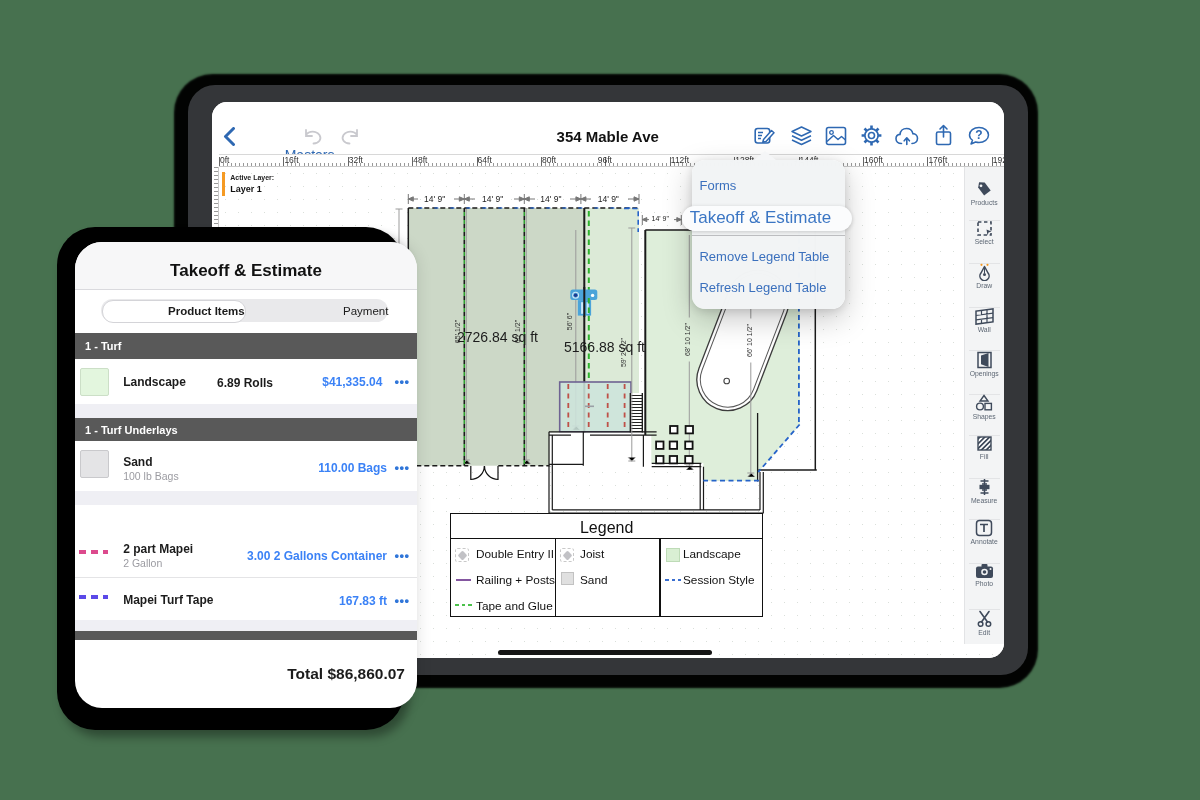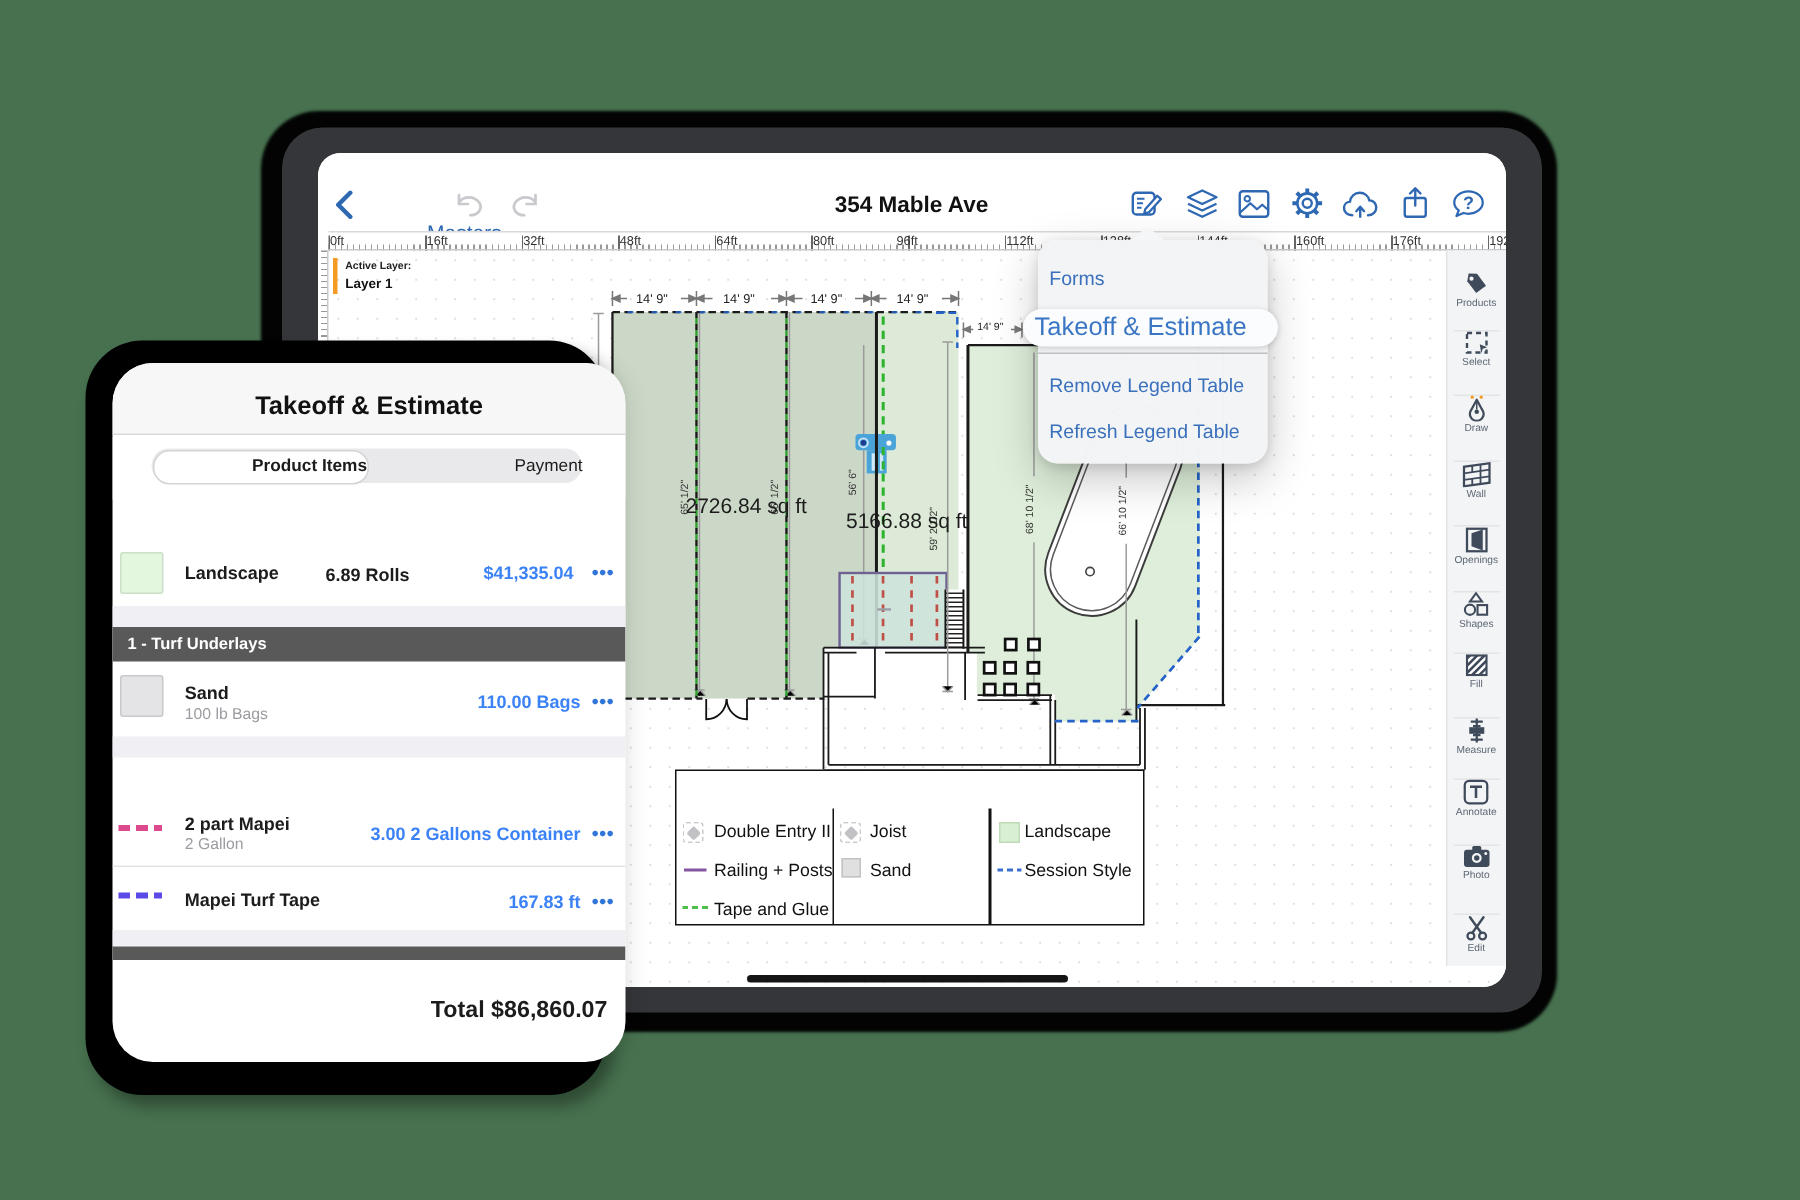--- a/index.html
+++ b/index.html
@@ -233,20 +233,21 @@
       <div class="rot" style="left:220.3px;top:160px;background:#ccd8c7">65' 1/2"</div>
       <div class="rot" style="left:280.3px;top:160px;background:#ccd8c7">65' 1/2"</div>
       <div class="rot" style="left:332.3px;top:150px;background:#ccd8c7;">56' 6"</div>
       <div class="rot" style="left:383.3px;top:181px;background:#dcead7;width:42px">59' 2 1/2"</div>
       <div class="rot" style="left:453.8px;top:168px;background:#deeeda;width:44px;margin-left:-7px">68' 10 1/2"</div>
       <div class="rot" style="left:515.8px;top:169px;background:#fff;width:44px;margin-left:-7px">66' 10 1/2"</div>
       <div class="sqft" style="left:238.3px;top:162.5px">2726.84 sq ft</div>
       <div class="sqft" style="left:345.3px;top:172px">5166.88 sq ft</div>
 
       <div id="legend">
+        <div style="position:absolute;left:0;top:0;right:0;height:25.6px;border-bottom:1.8px solid #111;text-align:center;font-size:16px;color:#111;padding-top:5px">Legend</div>
         <div style="position:absolute;left:104px;top:25.6px;bottom:0;width:1.5px;background:#111"></div>
         <div style="position:absolute;left:208.3px;top:25.6px;bottom:0;width:1.5px;background:#111"></div>
         <div class="lgtag" style="left:4.2px;top:33.9px"></div>
         <div class="lgt" style="left:25px;top:33px">Double Entry II</div>
         <div class="abs" style="left:4.7px;top:65.1px;width:15px;height:2px;background:#8456a0"></div>
         <div class="lgt" style="left:25px;top:59px">Railing + Posts</div>
         <div class="abs" style="left:4px;top:90.3px;width:17px;height:2.2px;background:repeating-linear-gradient(90deg,#4bc14b 0 3.8px,transparent 3.8px 6.6px)"></div>
         <div class="lgt" style="left:25px;top:85px">Tape and Glue</div>
         <div class="lgtag" style="left:109.4px;top:33.9px"></div>
         <div class="lgt" style="left:129px;top:33px">Joist</div>
@@ -451,20 +452,23 @@
 </div>
 
 <div id="phoneShadow"></div>
 <div id="phone">
   <div id="phHead">Takeoff &amp; Estimate</div>
   <div id="phTabs">
     <div id="phPill"></div>
     <div class="tabt" style="left:26px;width:143.7px;font-weight:bold">Product Items</div>
     <div class="tabt" style="left:169.7px;width:143.7px">Payment</div>
   </div>
+  <div class="secbar" style="top:91.2px;height:26.2px">
+      <span>1 - Turf</span>
+    </div>
   <div class="sw" style="left:5px;top:126px;background:#e3f6de;border-color:#ccdfc7"></div>
   <div class="rname" style="top:133px">Landscape</div>
   <div class="rmid" style="top:133.6px">6.89 Rolls</div>
   <div class="rval" style="top:133px;right:34.7px">$41,335.04</div>
   <div class="dots" style="top:132px">•••</div>
   <div class="gap" style="top:162px;height:14px"></div>
   <div class="secbar" style="top:176px;height:23.1px">
       <span>1 - Turf Underlays</span>
     </div>
   <div class="sw" style="left:5px;top:208px;background:#e4e4e6;border-color:#c9c9cc"></div>

